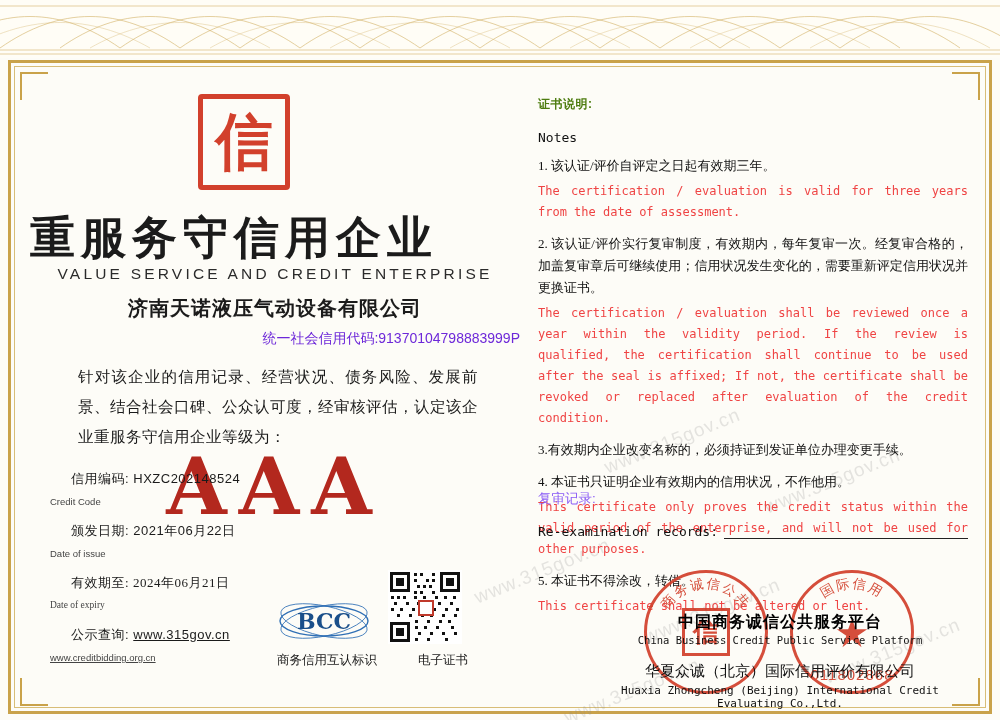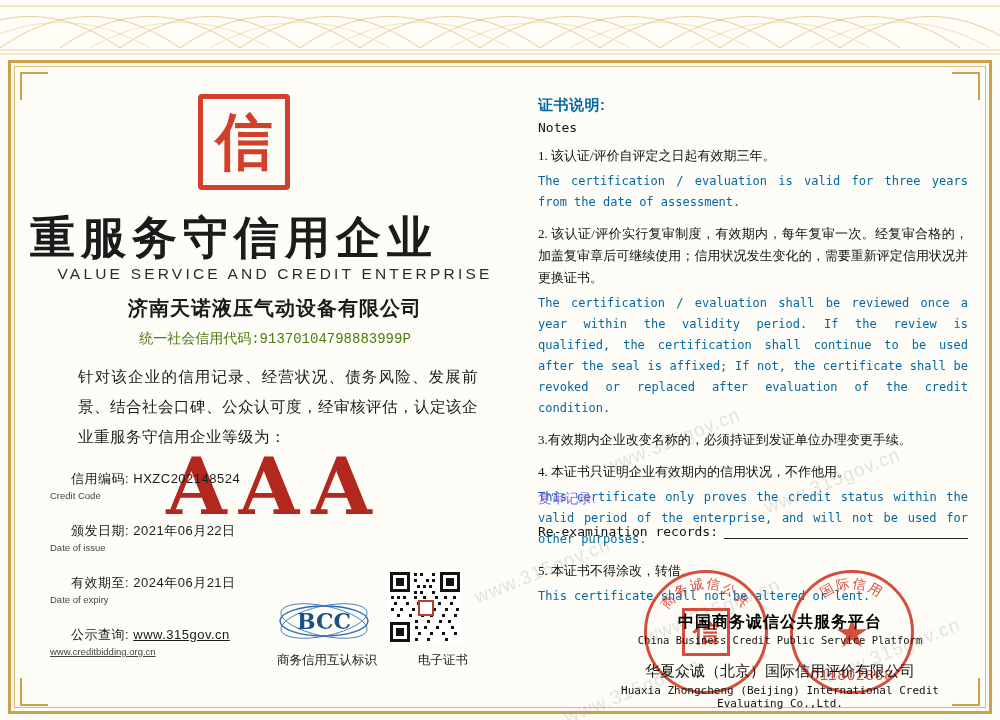--- a/index.html
+++ b/index.html
@@ -125,24 +125,23 @@
     font-size: 20px;
     letter-spacing: 1px;
     color: #1b1b1b;
     font-weight: bold;
     font-family: "DejaVu Sans", sans-serif;
   }
   .credit-code-line {
     position: absolute;
     left: 0; top: 250px;
     width: 490px;
-    text-align: center;
+    text-align: right;
     font-size: 14px;
-    color: #4d7c0f;
-    font-family: Liberation Mono, monospace;
+    color: #6d28d9;
   }
 
   .body-para {
     position: absolute;
     left: 48px; top: 282px;
     width: 400px;
     font-size: 15.5px;
     line-height: 30px;
     color: #1b1b1b;
     text-align: justify;
@@ -164,24 +163,24 @@
   }
 
   
   .meta {
     position: absolute;
     left: 50px;
     width: 260px;
     color: #1b1b1b;
   }
   .meta .zh { font-size: 13px; letter-spacing: .5px; margin-left: 21px; }
-  .meta .en { font-size: 9.5px; color: #444; margin-top: 2px; }
+  .meta .en { font-size: 9.5px; color: #444; margin-top: 8px; }
   .m1 { top: 470px; }
   .m2 { top: 522px; }
-  .m3 { top: 574px; }
+  .m3 { top: 574px; font-family: Liberation Serif, serif; }
   .m4 { top: 626px; }
 
   .meta-url { color: #1b1b1b; text-decoration: underline; }
 
   
   .bcc {
     position: absolute;
     left: 278px; top: 598px;
     width: 92px; height: 46px;
   }
@@ -210,42 +209,42 @@
     background: #ffffff;
   }
 
   
   .right-col {
     position: absolute;
     left: 538px; top: 96px;
     width: 430px;
   }
   .notes-title-zh {
-    font-size: 15px;
+    font-size: 12px;
     font-weight: bold;
-    color: #0369a1;
+    color: #4d7c0f;
     letter-spacing: .5px;
   }
   .notes-title-en {
     font-size: 13px;
     color: #111;
-    margin-top: 5px;
+    margin-top: 17px;
     font-family: "DejaVu Sans Mono", monospace;
   }
   .note-zh {
     font-size: 13px;
     color: #111;
     line-height: 22px;
     margin-top: 10px;
     text-align: justify;
     font-family: Liberation Serif, serif;
   }
   .note-en {
     font-size: 12px;
-    color: #0369a1;
+    color: #ef4444;
     line-height: 21px;
     margin-top: 4px;
     font-family: "DejaVu Sans Mono", monospace;
     text-align: justify;
   }
 
   .reexam {
     position: absolute;
     left: 538px; top: 490px;
     width: 430px;

